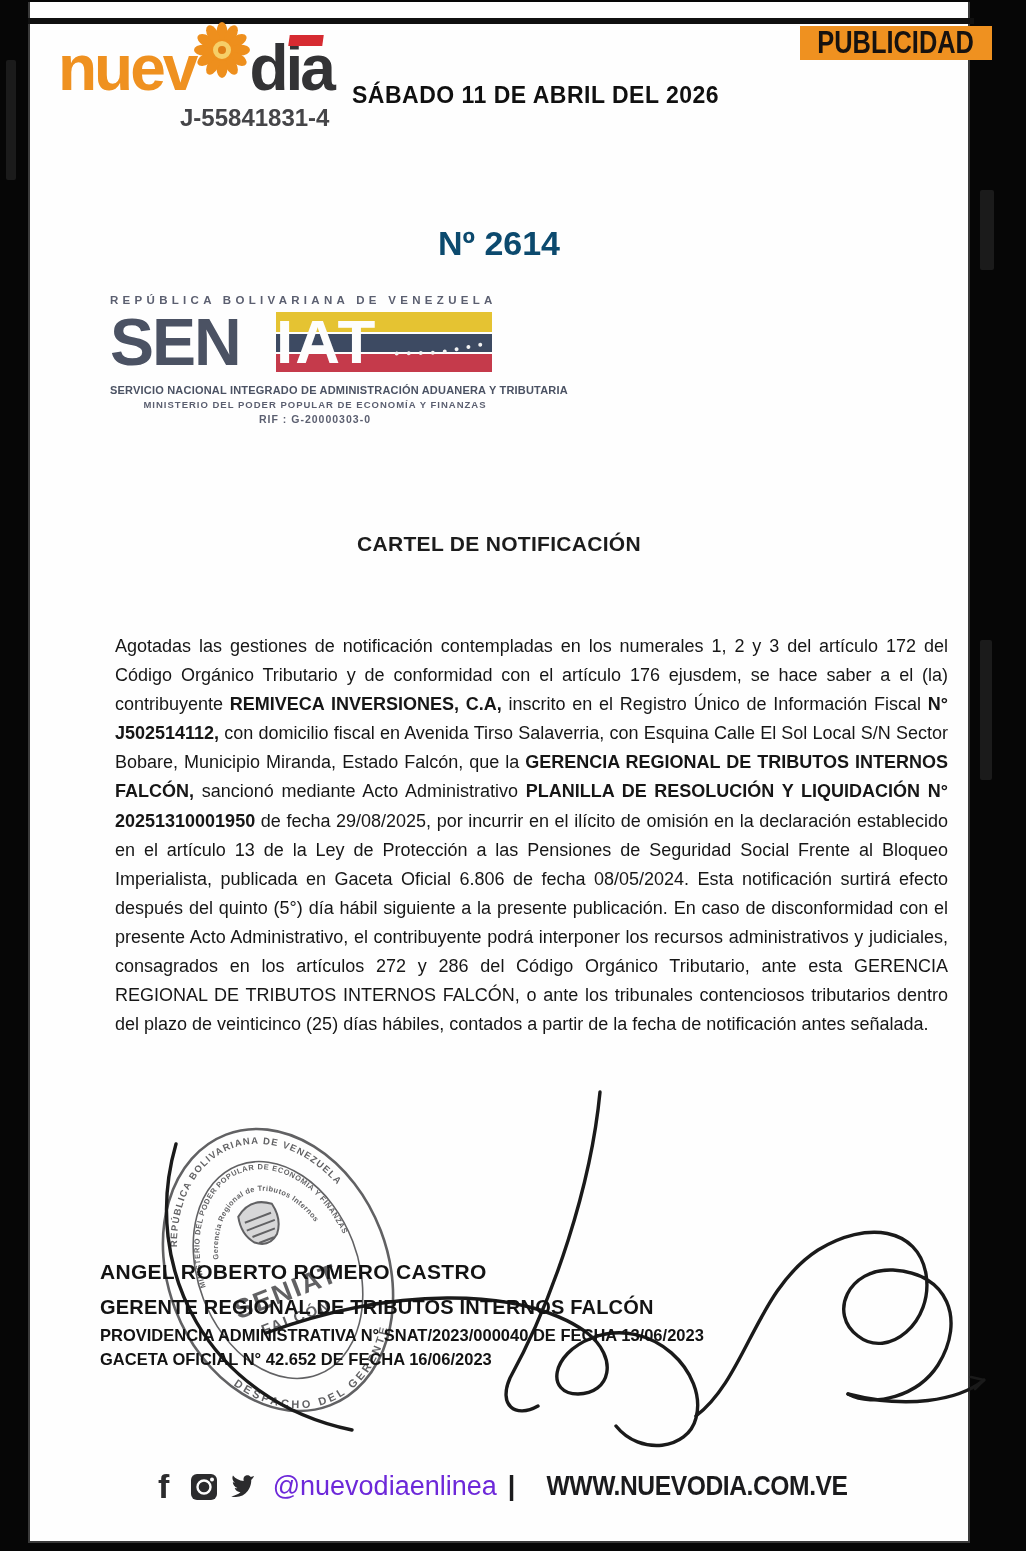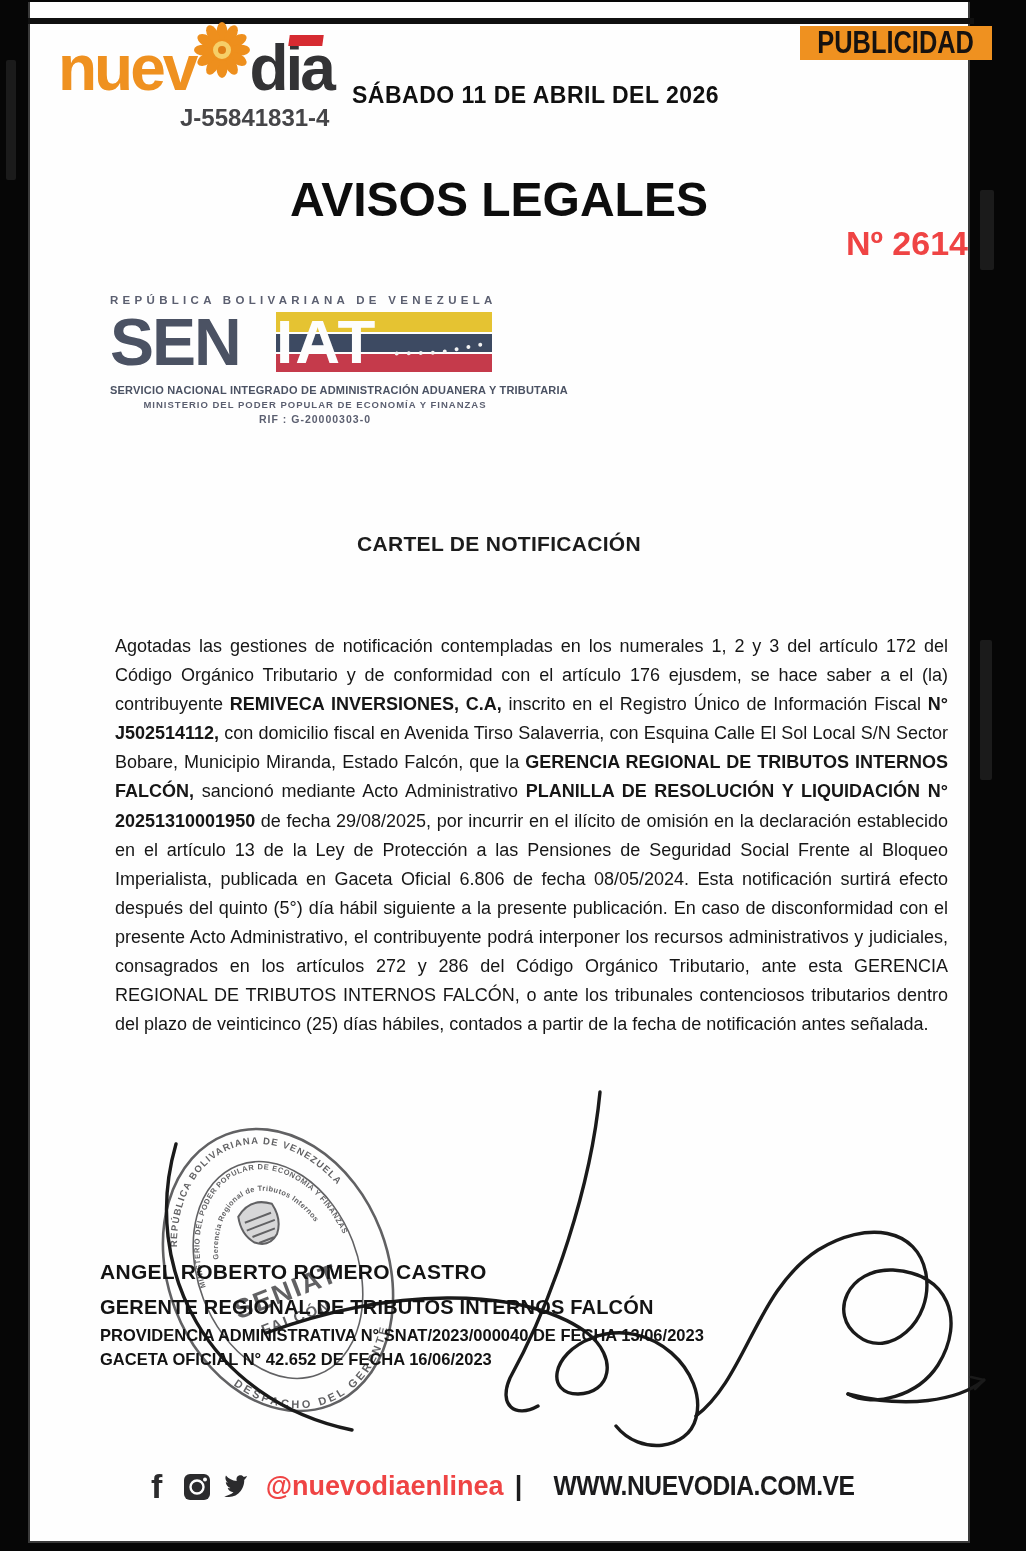--- a/index.html
+++ b/index.html
@@ -22,22 +22,22 @@
   .dia-accent { position:absolute; left:40px; top:4px; width:34px; height:11px; background:#d62b31; transform:skewX(-8deg); }
   .reg-number { position:absolute; left:150px; top:102px; font-size:24px; font-weight:bold; color:#454548; letter-spacing:0; }
   .date-line { position:absolute; left:322px; top:60px; font-size:23px; font-weight:bold; color:#101010; letter-spacing:.5px;margin-top:20px; }
   .publicidad { position:absolute; left:770px; top:24px; width:192px; height:34px; background:#ef9120;
                 display:flex; align-items:center; justify-content:center; }
   .publicidad span { font-size:31px; font-weight:bold; color:#161210; transform:scaleX(.82); letter-spacing:0; white-space:nowrap; }
 
   
   .avisos { position:absolute; left:0; top:170px; width:100%; text-align:center;
             font-size:48px; font-weight:bold; color:#0d0d0d; letter-spacing:0; }
-  .numero { position:absolute; left:0; top:222px; width:100%; text-align:right;
-            font-size:34px; font-weight:bold; color:#ef4444; }
+  .numero { position:absolute; left:0; top:222px; width:100%; text-align:center;
+            font-size:34px; font-weight:bold; color:#0c4a6e; }
 
   
   .seniat { position:absolute; left:80px; top:292px; width:410px; }
   .sen-republic { font-size:11.5px; font-weight:bold; color:#5b5f70; letter-spacing:4.3px; white-space:nowrap; }
   .sen-row { position:relative; height:66px; margin-top:4px; }
   .sen-word { position:absolute; left:0; top:-6px; font-size:66px; font-weight:bold; color:#4b5263; letter-spacing:-2px; }
   .sen-flag { position:absolute; left:166px; top:2px; width:216px; height:60px; }
   .stripe { position:absolute; left:0; width:100%; }
   .stripe.yellow { top:0; height:20px; background:#e5c332; }
   .stripe.blue   { top:22px; height:18px; background:#3d4a62; }
@@ -65,21 +65,21 @@
 
   .sig-block { position:absolute; left:4px; top:1258px; width:100%; text-align:left; padding-left:66px; color:#131313; }
   .sig-name  { font-size:21px; font-weight:bold; letter-spacing:.3px; }
   .sig-title { font-size:20px; font-weight:bold; margin-top:12px; letter-spacing:.2px; }
   .sig-prov  { font-size:16.5px; font-weight:bold; margin-top:7px; }
   .sig-gac   { font-size:16.5px; font-weight:bold; margin-top:5px; }
 
   .footer { position:absolute; left:0; top:1468px; width:100%; display:flex; align-items:center;
             justify-content:center; gap:9px; transform:translateX(12px); }
   .footer .icon { display:inline-flex; }
-  .f-handle { font-size:27px; color:#ef4444; letter-spacing:0; margin-left:4px;font-weight:bold; }
+  .f-handle { font-size:27px; color:#6d28d9; letter-spacing:0; margin-left:4px; }
   .f-sep { font-size:27px; font-weight:bold; color:#1b1b1d; margin:0 2px; }
   .f-site { font-size:28px; font-weight:bold; color:#1b1b1d; transform:scaleX(.88); display:inline-block; letter-spacing:-.5px; }
 </style>
 </head>
 <body>
 
 <div class="canvas">
 
   <div class="artifact" style="left:980px; top:190px; width:14px; height:80px;"></div>
   <div class="artifact" style="left:980px; top:640px; width:12px; height:140px;"></div>
@@ -107,21 +107,20 @@
             <circle cx="0" cy="0" r="4" fill="#df7e15"></circle>
           </g>
         </svg></span><span class="logo-word logo-dia"><span>d</span><span>ia</span><span class="dia-accent"></span></span>
     </div>
     <div class="reg-number">J-55841831-4</div>
     <div class="date-line">SÁBADO 11 DE ABRIL DEL 2026</div>
     <div class="publicidad">
       <span>PUBLICIDAD</span>
     </div>
 
-    <div class="avisos">AVISOS LEGALES</div>
     <div class="numero">Nº 2614</div>
 
     <div class="seniat">
       <div class="sen-republic">REPÚBLICA BOLIVARIANA DE VENEZUELA</div>
       <div class="sen-row">
         <span class="sen-word">SEN</span>
         <div class="sen-flag">
           <div class="stripe yellow"></div>
           <div class="stripe blue"></div>
           <div class="stripe red"></div>

